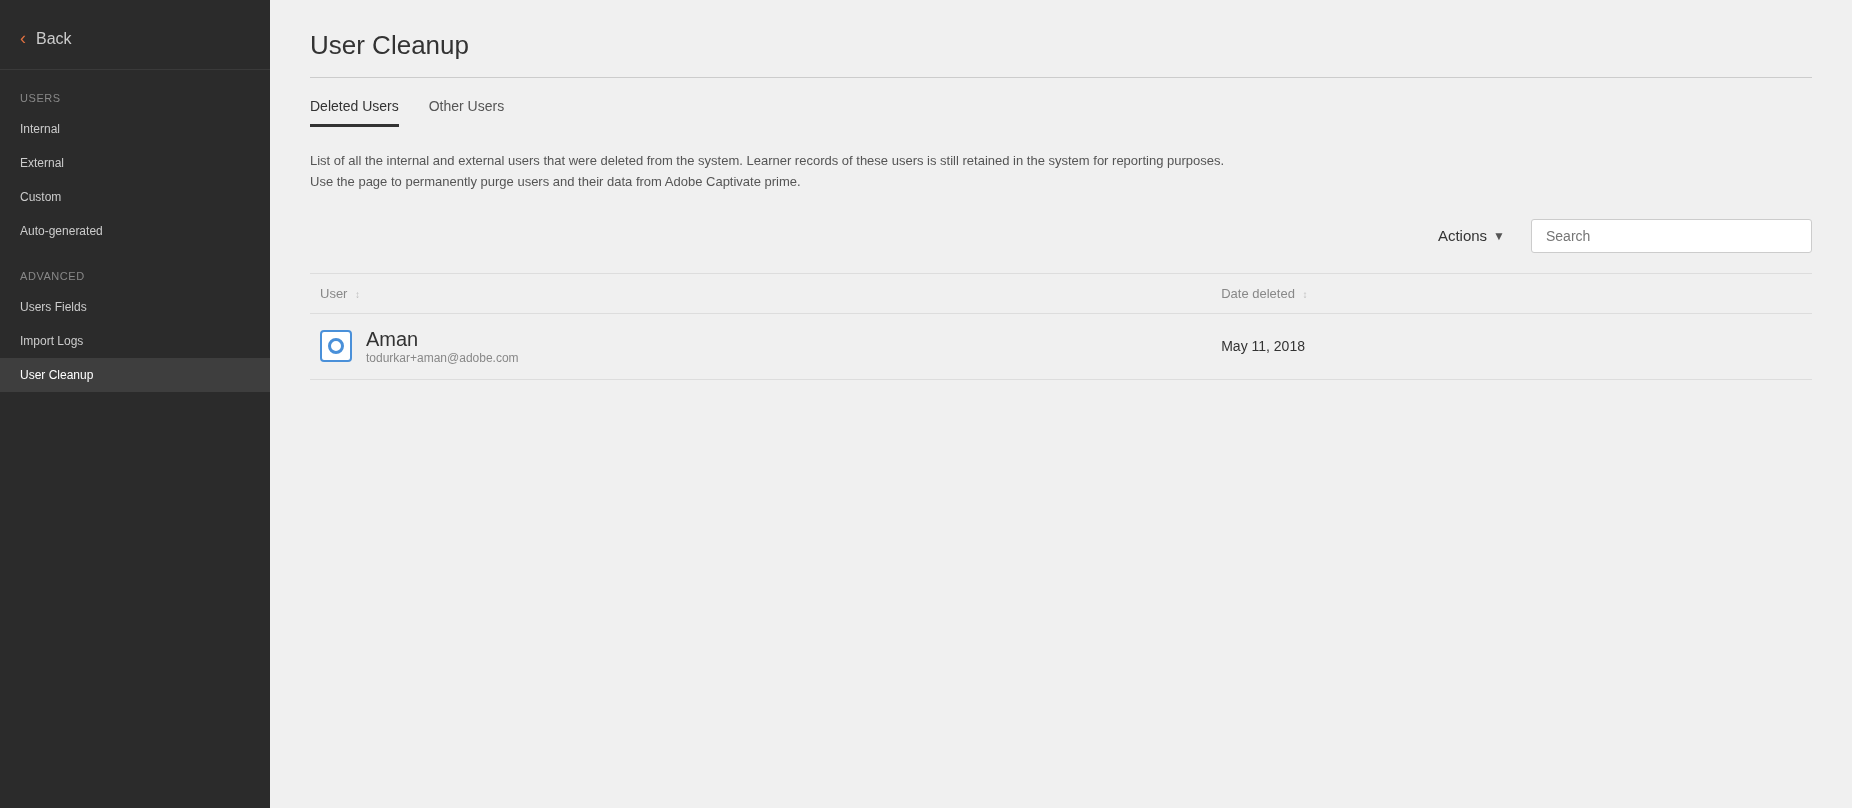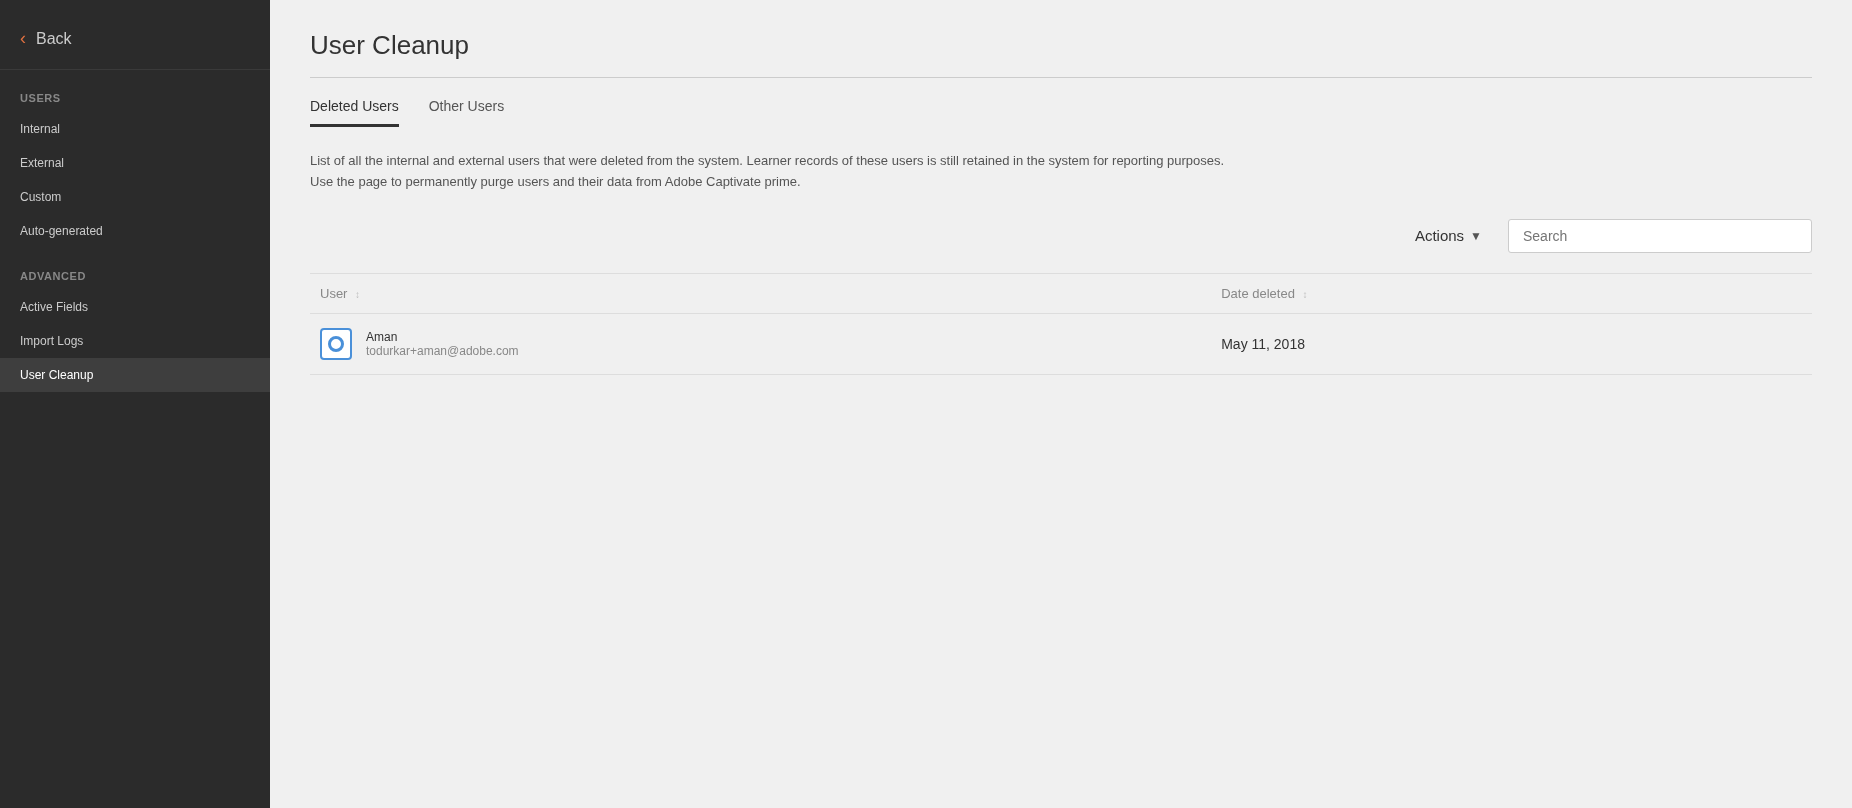--- a/index.html
+++ b/index.html
@@ -28,21 +28,21 @@
       font-size: 18px;
       margin-right: 10px;
       color: #e07040;
     }
     .sidebar-back-label {
       font-size: 16px;
       color: #ccc;
     }
     .sidebar-section-title {
       font-size: 11px;
-      font-weight: bold;
+      font-weight: normal;
       color: #888;
       padding: 22px 20px 8px 20px;
       letter-spacing: 0.05em;
     }
     .sidebar-item {
       padding: 10px 20px;
       font-size: 12px;
       color: #ccc;
       cursor: pointer;
       white-space: nowrap;
@@ -121,21 +121,21 @@
       cursor: pointer;
       background: none;
       border: none;
       padding: 8px 10px;
     }
     .actions-btn .chevron-down {
       font-size: 12px;
       color: #555;
     }
     .search-input {
-      width: 304px;
+      width: 281px;
       padding: 8px 14px;
       font-size: 14px;
       border: 1px solid #ccc;
       border-radius: 3px;
       background: #fff;
       color: #999;
       outline: none;
     }
 
     
@@ -189,21 +189,21 @@
       cursor: pointer;
     }
     .radio-inner {
       width: 16px;
       height: 16px;
       border-radius: 50%;
       border: 3px solid #4a90d9;
       background: #fff;
     }
     .user-info .user-name {
-      font-size: 12px;
+      font-size: 20px;
       font-weight: 500;
       color: #333;
     }
     .user-info .user-email {
       font-size: 12px;
       color: #888;
     }
     .date-cell {
       color: #555;
       font-size: 14px;
@@ -219,21 +219,21 @@
   </div>
 
   <div class="sidebar-section-title">USERS</div>
   <div class="sidebar-item">Internal</div>
   <div class="sidebar-item">External</div>
 
   <div class="sidebar-item">Custom</div>
   <div class="sidebar-item">Auto-generated</div>
 
   <div class="sidebar-section-title">ADVANCED</div>
-  <div class="sidebar-item">Active Fields</div>
+  <div class="sidebar-item">Users Fields</div>
   <div class="sidebar-item">Import Logs</div>
   <div class="sidebar-item active">User Cleanup</div>
 </nav>
 
 <main class="main">
   <div class="page-header">
     <h1 class="page-title">User Cleanup</h1>
   </div>
   <hr class="divider">
 

